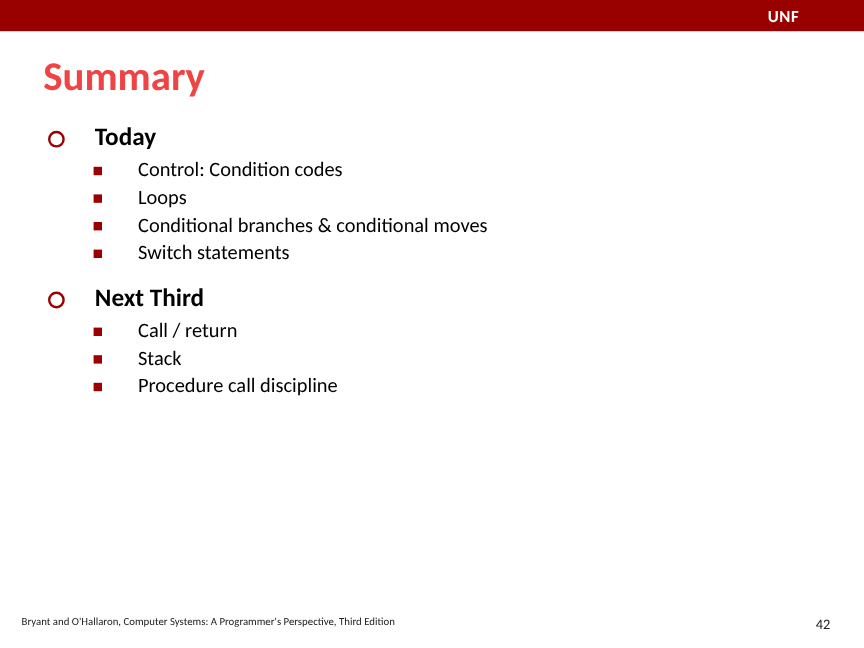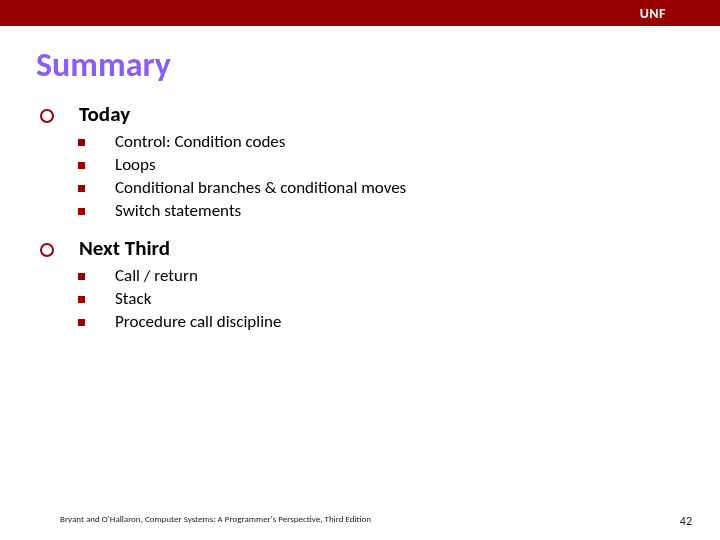--- a/index.html
+++ b/index.html
@@ -1,28 +1,28 @@
 <!DOCTYPE html>
 <html><head>
 <meta charset="utf-8">
 <style>
   * { margin: 0; padding: 0; box-sizing: border-box; }
   html, body { width: 720px; height: 540px; font-family: Calibri, Arial, sans-serif; background: #fff; overflow: hidden; }
   .slide { position: relative; width: 720px; height: 540px; }
   .topbar { background: #990000; color: #fff; height: 26px; display: flex; align-items: center; justify-content: flex-end; padding-right: 54px; font-weight: bold; font-size: 14px; letter-spacing: 0.5px; }
-  .title { font-size: 34px; font-weight: bold; color: #8b5cf6; margin: 18px 0 16px 36px; }
+  .title { font-size: 34px; font-weight: bold; color: #ef4444; margin: 18px 0 16px 36px; }
   .content { margin-left: 40px; }
   .sec { display: flex; align-items: baseline; margin-bottom: 4px; gap: 15px; }
   .sec-bullet { width: 14px; height: 14px; border: 2.5px solid #990000; border-radius: 50%; margin-right: 10px; position: relative; top: 2px; flex-shrink: 0; }
   .sec-title { font-size: 21px; font-weight: bold; color: #000; }
   .items { margin: 4px 0 14px 38px; }
   .item { display: flex; align-items: baseline; margin-bottom: 2px; gap: 20px; }
   .item-bullet { width: 7px; height: 7px; background: #990000; margin-right: 10px; position: relative; top: -1px; flex-shrink: 0; }
   .item-text { font-size: 17px; color: #000; }
-  .footer { position: absolute; bottom: 16px; left: 18px; font-size: 9px; color: #222; margin-left: 42px; }
+  .footer { position: absolute; bottom: 16px; left: 18px; font-size: 9px; color: #222; }
   .pagenum { position: absolute; bottom: 12px; right: 28px; font-size: 12px; color: #222; }
 </style>
 </head>
 <body>
 
 <div class="slide">
   <div class="topbar">
     <span>UNF</span>
   </div>
 

